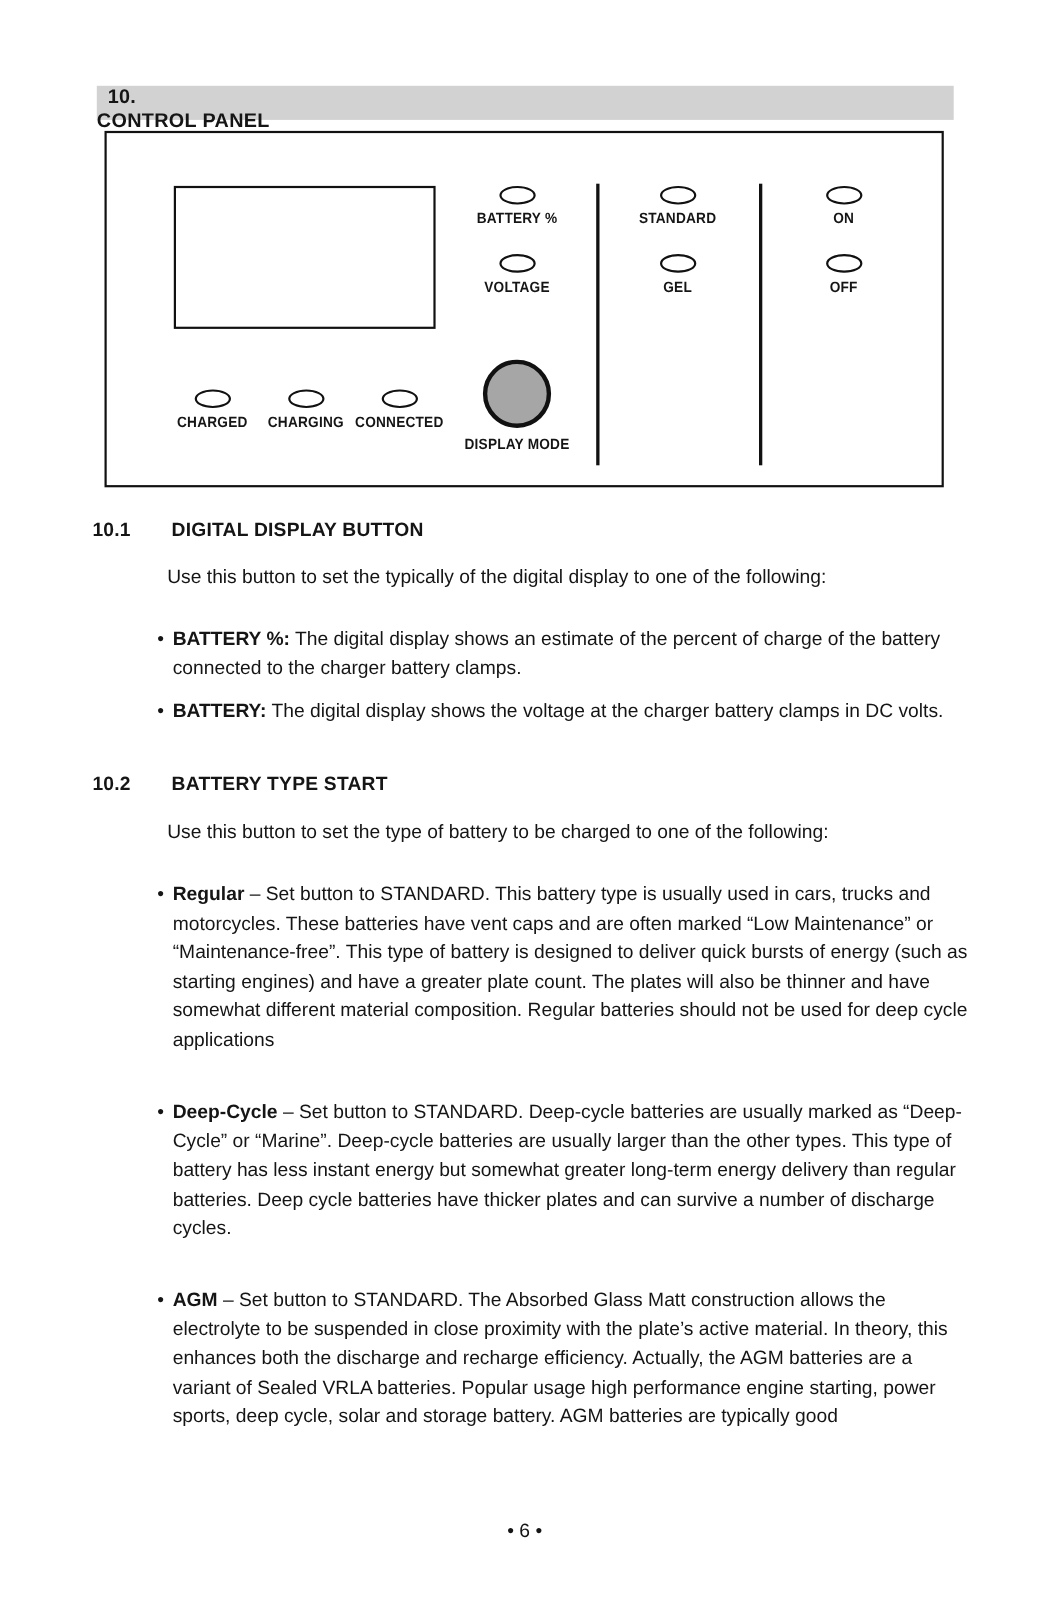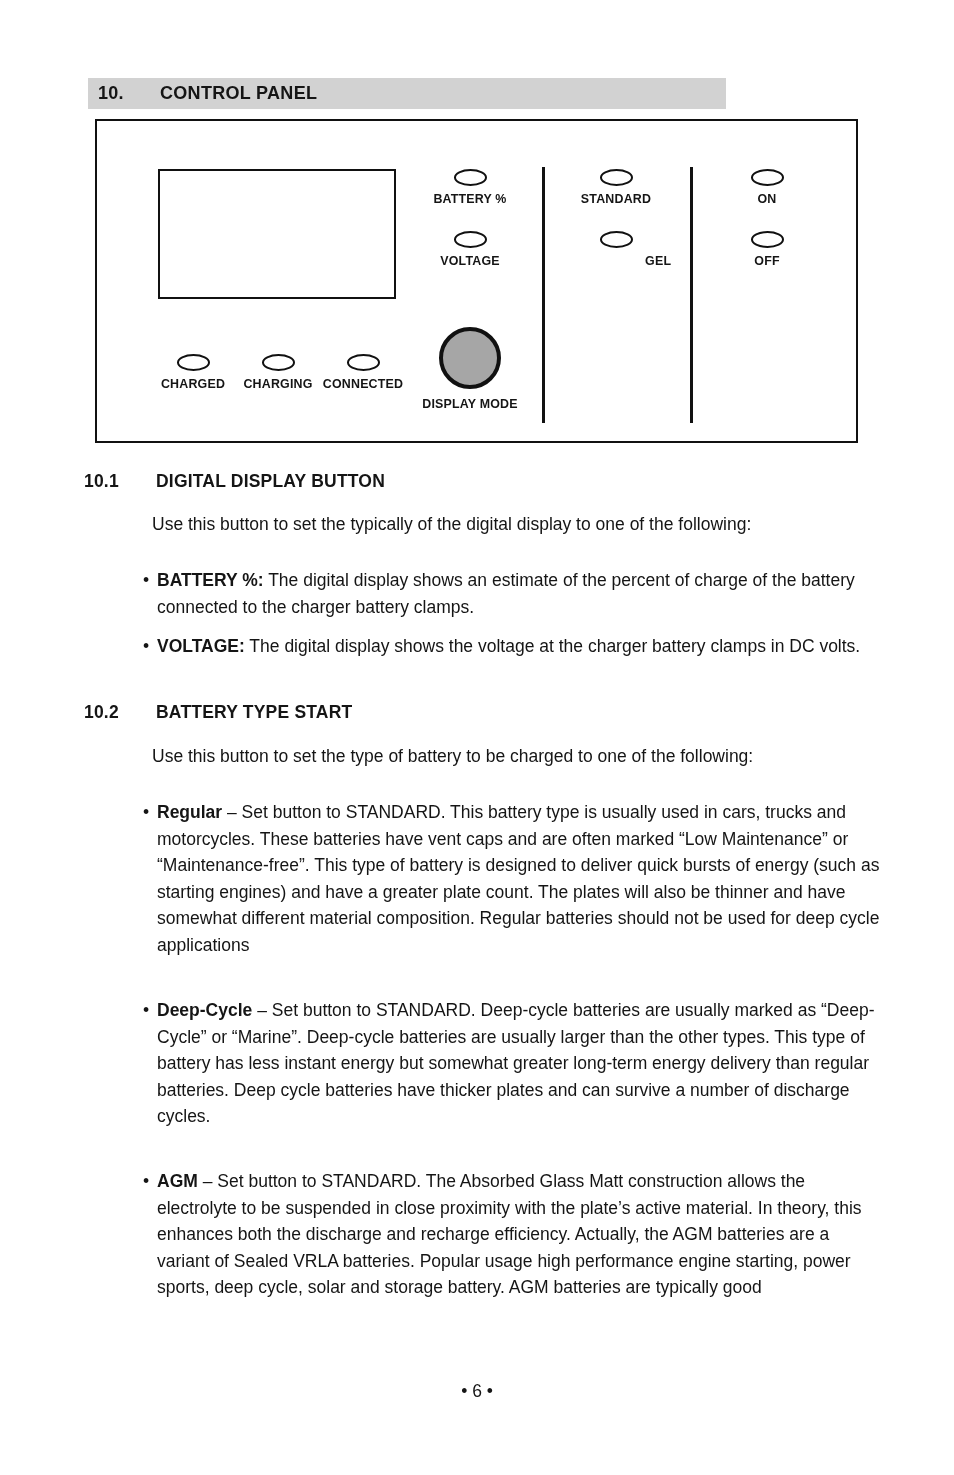--- a/index.html
+++ b/index.html
@@ -14,25 +14,26 @@
     font-family: "Liberation Sans", sans-serif;
     color: #151515;
     overflow: hidden;
   }
 
   
   .section-band {
     position: absolute;
     left: 88px;
     top: 78px;
-    width: 638px;
+    width: 779px;
     height: 31px;
     background: #d2d2d2;
     display: flex;
-    align-items: center;
+    align-items: flex-start;
+    flex-direction: column;
   }
   .section-band .num {
     font-size: 18px;
     font-weight: bold;
     letter-spacing: 0.2px;
     margin-left: 10px;
     width: 62px;
   }
   .section-band .ttl {
     font-size: 18px;
@@ -187,21 +188,21 @@
   </div>
   <div class="led-group" style="left:313px; top:110px;">
     <div class="led"></div>
     <div class="led-label">VOLTAGE</div>
   </div>
 
   <div class="led-group" style="left:459px; top:48px;">
     <div class="led"></div>
     <div class="led-label">STANDARD</div>
   </div>
-  <div class="led-group" style="left:459px; top:110px;text-align:right;">
+  <div class="led-group" style="left:459px; top:110px;">
     <div class="led"></div>
     <div class="led-label">GEL</div>
   </div>
 
   <div class="led-group" style="left:610px; top:48px;">
     <div class="led"></div>
     <div class="led-label">ON</div>
   </div>
   <div class="led-group" style="left:610px; top:110px;text-align:center;">
     <div class="led"></div>
@@ -234,21 +235,21 @@
 
 <div class="para" style="top:511px;">Use this button to set the typically of the digital display to one of the following:</div>
 
 <div class="bullet-item" style="top:567px;">
   <span class="bullet-dot">•</span>
   <span class="bullet-text"><b>BATTERY %:</b><span> The digital display shows an estimate of the percent of charge of the battery connected to the charger battery clamps.</span></span>
 </div>
 
 <div class="bullet-item" style="top:633px;">
   <span class="bullet-dot">•</span>
-  <span class="bullet-text"><b>VOLTAGE:</b><span> The digital display shows the voltage at the charger battery clamps in DC volts.</span></span>
+  <span class="bullet-text"><b>BATTERY:</b><span> The digital display shows the voltage at the charger battery clamps in DC volts.</span></span>
 </div>
 
 <div class="sub-head" style="left:84px; top:702px;">
   <span class="snum">10.2</span>
   <span>BATTERY TYPE START</span>
 </div>
 
 <div class="para" style="top:743px;">Use this button to set the type of battery to be charged to one of the following:</div>
 
 <div class="bullet-item" style="top:799px;">

